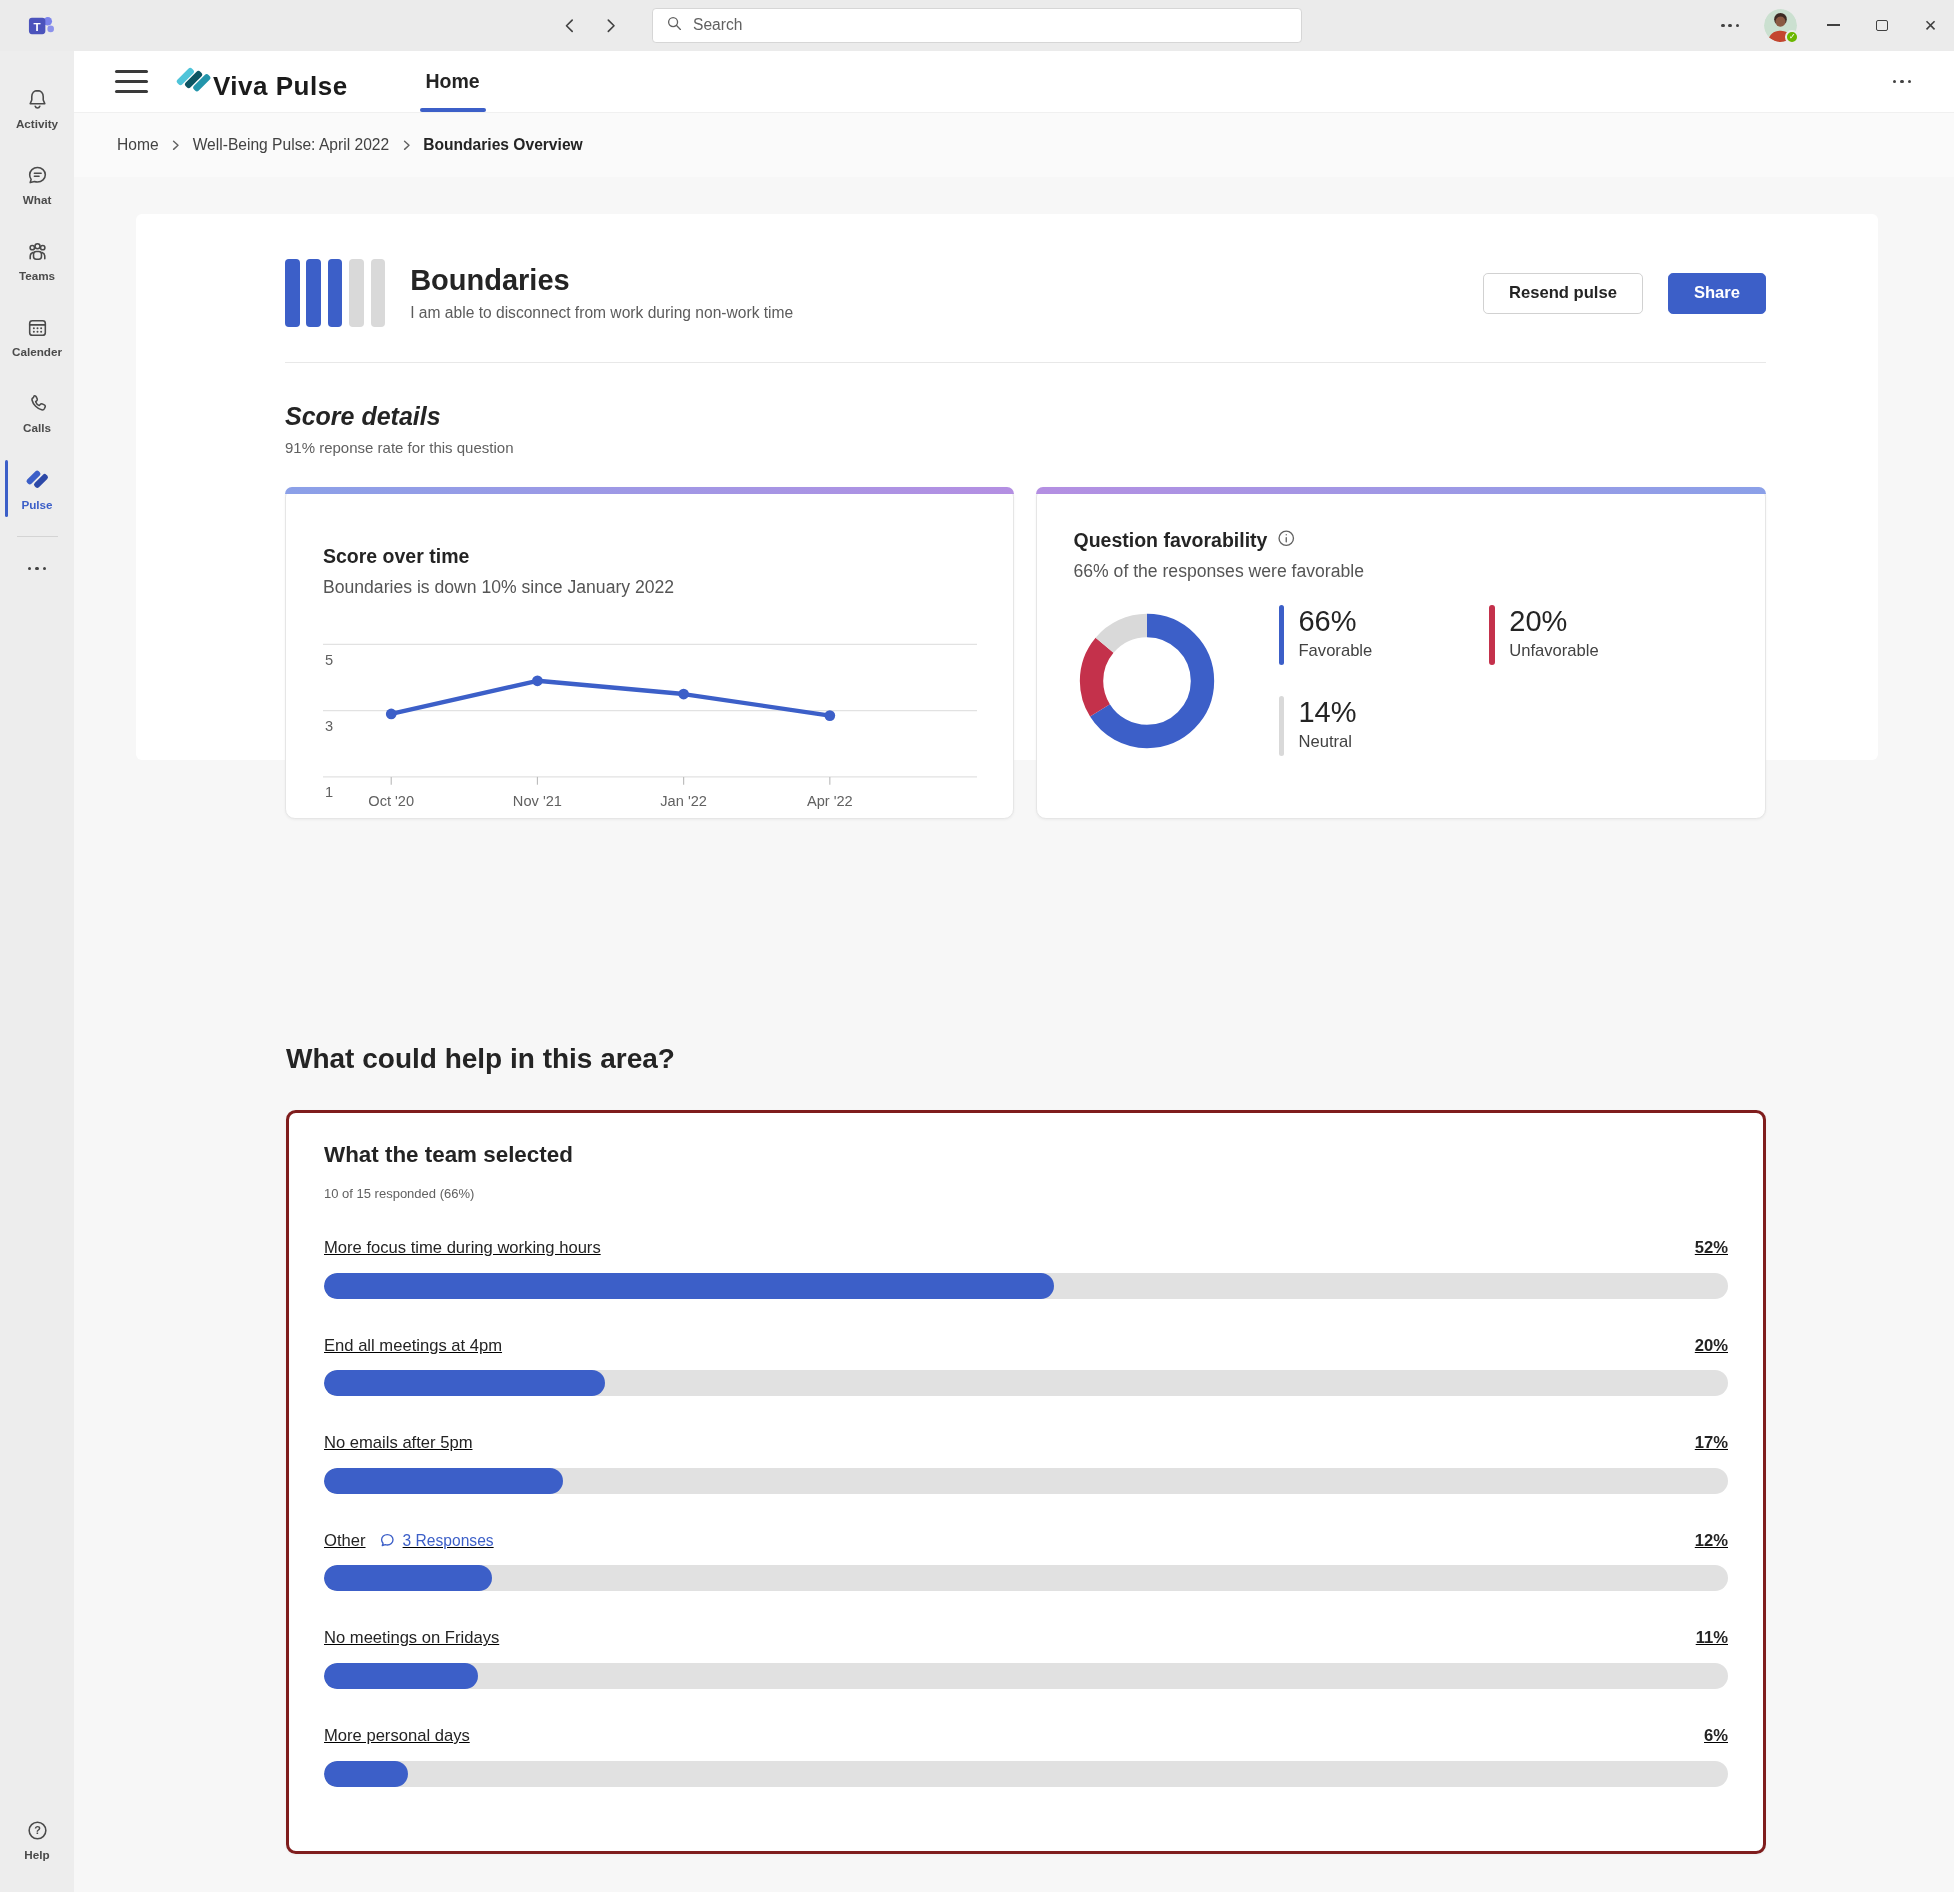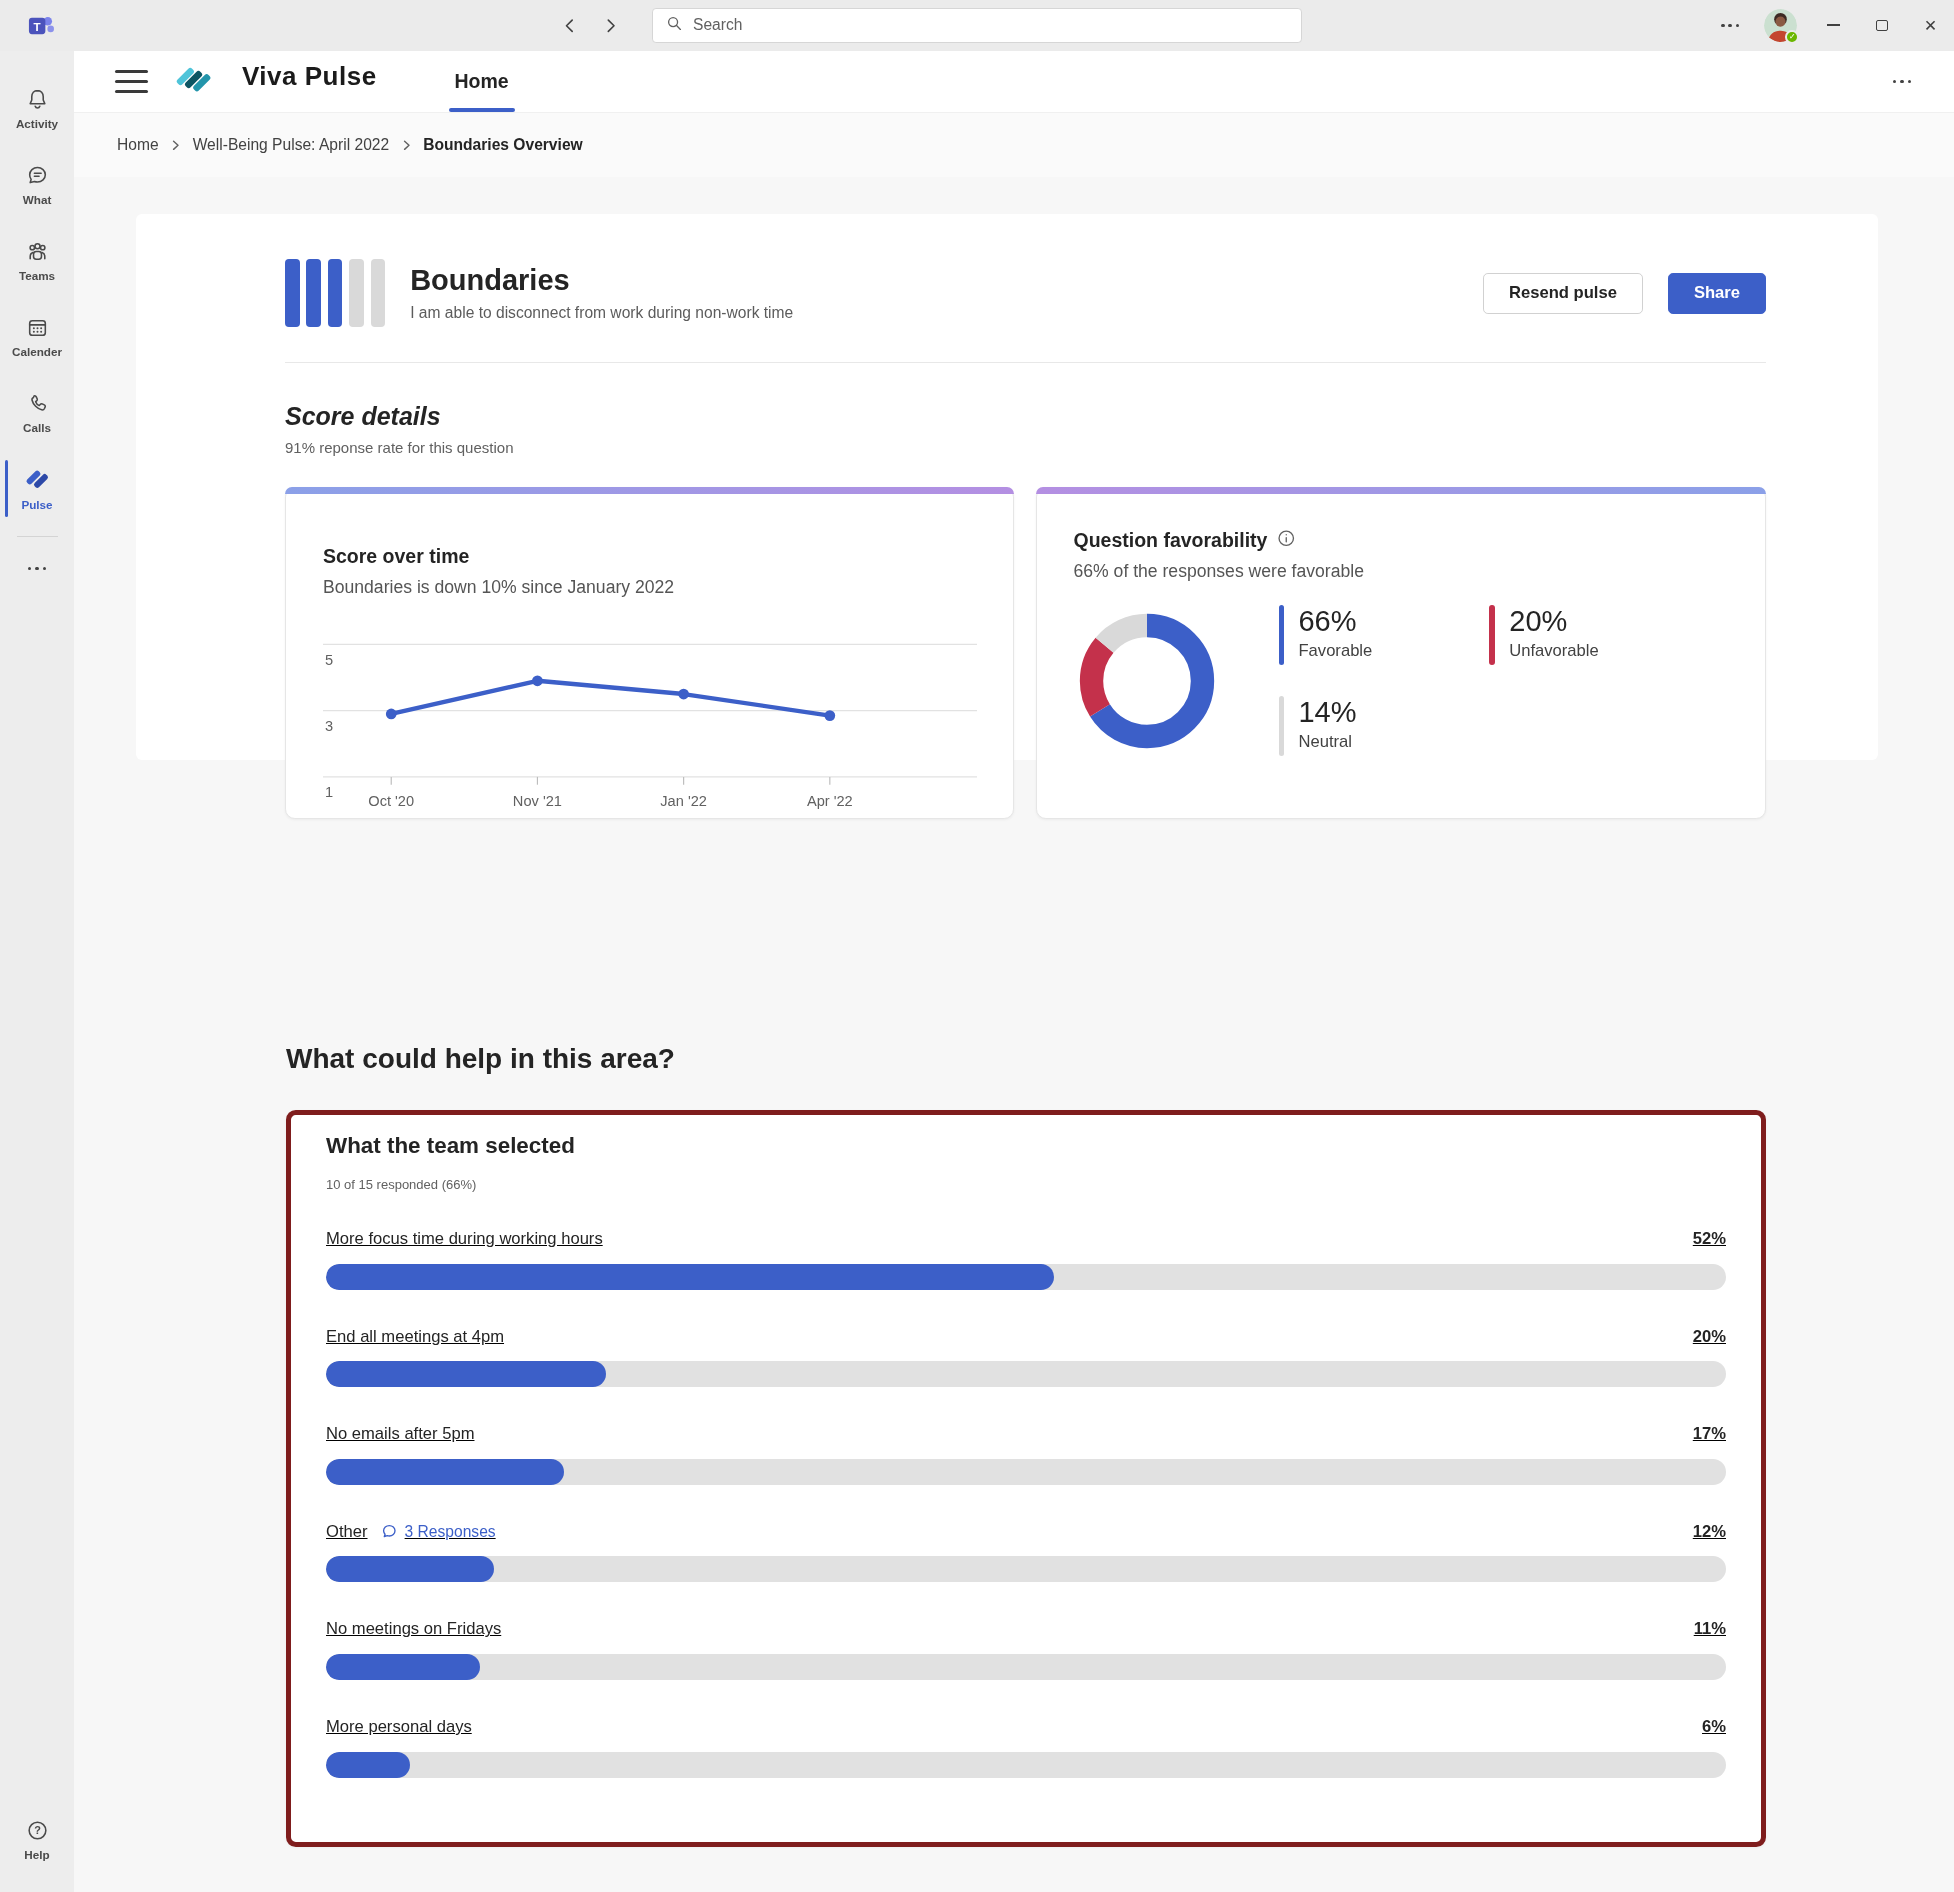--- a/index.html
+++ b/index.html
@@ -37,21 +37,21 @@
   .side-item.active::before { content:""; position:absolute; left:4.9px; top:9.8px; bottom:9.8px; width:3.4px; border-radius:2px; background:var(--accent); }
   .side-divider { width:41px; height:1px; background:#d4d4d4; margin:9.8px 0 13.7px; }
   .side-more { height:35px; display:flex; align-items:center; cursor:pointer; }
   .side-help { margin-top:auto; margin-bottom:15.6px; }
 
   
   .main { flex:1; display:flex; flex-direction:column; min-width:0; }
   .appheader { height:61px; background:#fff; display:flex; align-items:center; flex:0 0 auto; }
   .hamburger { margin-left:41px; width:33px; display:flex; flex-direction:column; gap:6.8px; cursor:pointer; }
   .hamburger i { height:2.9px; background:#3a3a3a; border-radius:2px; }
-  .brand { display:flex; align-items:flex-start; margin-left:27px; gap:30px; }
+  .brand { display:flex; align-items:flex-end; margin-left:27px; gap:1px; }
   .brand-name { font-size:26px; font-weight:bold; color:#1b1b1b; letter-spacing:0.5px; }
   .tab { position:relative; height:100%; display:flex; align-items:center; margin-left:72px; padding:0 5.9px; cursor:pointer; }
   .tab-label { font-size:19.5px; font-weight:600; color:#242424; }
   .tab::after { content:""; position:absolute; left:0; right:0; bottom:0; height:3.9px; border-radius:2px; background:var(--accent); }
   .header-more { margin-left:auto; margin-right:43px; cursor:pointer; }
 
   .breadcrumbs { height:65px; background:#FAFAFA; border-top:1px solid #f0f0f0; display:flex; align-items:center; padding-left:43px; gap:11.7px; flex:0 0 auto; }
   .crumb { font-size:15.6px; color:#424242; cursor:pointer; }
   .crumb.current { font-weight:bold; color:#242424; cursor:default; }
   .crumb-sep { display:flex; align-items:center; }
@@ -87,21 +87,21 @@
 
   .donut-area { display:flex; align-items:center; margin-top:23.4px; gap:59px; }
   .legend { display:grid; grid-template-columns:max-content max-content; column-gap:117px; row-gap:31px; }
   .leg-item { display:flex; gap:14.6px; }
   .leg-bar { width:5.4px; height:60px; border-radius:2.9px; flex:0 0 auto; }
   .leg-num { font-size:29px; color:#242424; }
   .leg-label { font-size:16.6px; color:#424242; margin-top:2.9px; }
 
   .section2 { margin:0 188px 0 212px; }
   .help-h2 { margin-top:283px; font-size:28px; font-weight:bold; color:#242424; }
-  .team-card { margin-top:35px; background:#fff; border:5px solid #7f1d1d; border-radius:9.8px; padding:18px 35px 27px; box-shadow:0 1px 2.9px rgba(0,0,0,.04); }
+  .team-card { margin-top:35px; background:#fff; border:3px solid #7f1d1d; border-radius:9.8px; padding:29px 35px 27px; box-shadow:0 1px 2.9px rgba(0,0,0,.04); }
   .tc-title { font-size:22.4px; font-weight:600; color:#242424; }
   .tc-sub { font-size:13px; color:#616161; margin-top:18px; }
   .bar-rows { margin-top:37px; }
   .bar-row { margin-bottom:37px;text-decoration:underline; }
   .bar-head { display:flex; align-items:center; margin-bottom:14.6px; }
   .bar-label { font-size:16.6px; color:#242424; }
   .bar-pct { margin-left:auto; font-size:16.6px; font-weight:bold; color:#242424; }
   .responses-link { display:flex; align-items:center; gap:6.8px; margin-left:13.7px; color:var(--accent); font-size:15.6px; cursor:pointer; text-decoration:none; }
   .bar-track { height:26px; border-radius:13.7px; background:var(--neutral-track); overflow:hidden; }
   .bar-fill { height:100%; border-radius:13.7px; background:var(--accent); }

